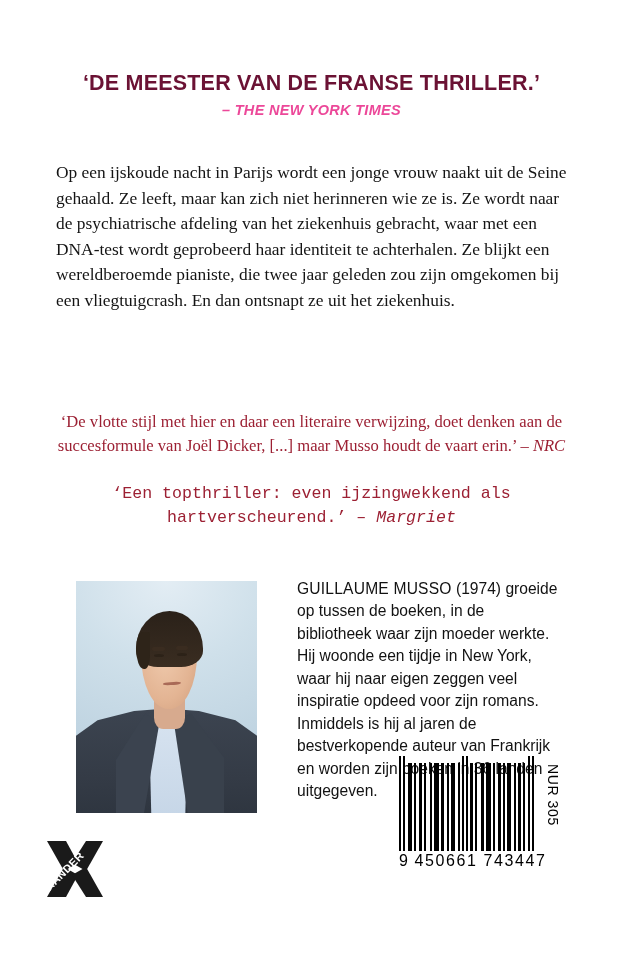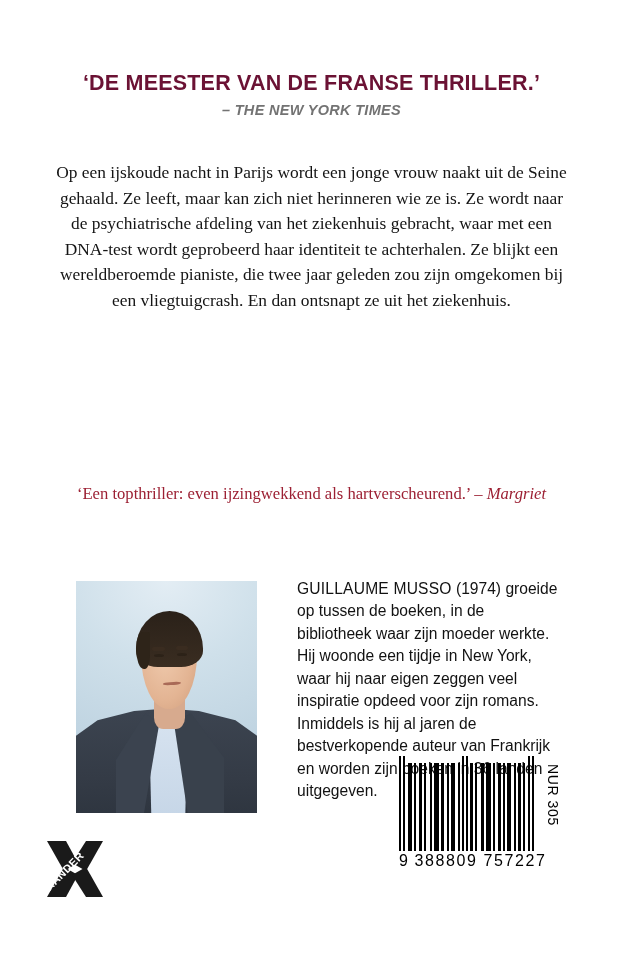--- a/index.html
+++ b/index.html
@@ -37,51 +37,51 @@
     color: #6b1234;
     line-height: 1.1;
     white-space: nowrap;
   }
   .headline-source {
     font-family: "Liberation Sans", sans-serif;
     font-style: italic;
     font-weight: bold;
     font-size: 14.5px;
     letter-spacing: 0.3px;
-    color: #737373;
+    color: #ec4899;
     margin-top: 6px;
   }
 
   
   .blurb {
     position: absolute;
     left: 56px;
     width: 511px;
-    text-align: center;
+    text-align: left;
     color: #141414;
     font-family: "Liberation Serif", serif;
     font-size: 17.4px;
     line-height: 1.47;
   }
   .blurb.p1 { top: 160px; }
   .blurb.p2 { top: 325px; }
 
   
   .review {
     position: absolute;
     left: 56px;
     width: 511px;
     text-align: center;
     color: #9c2033;
     font-family: "Liberation Serif", serif;
     font-size: 16.6px;
     line-height: 1.42;
   }
   .review.r1 { top: 410px; }
-  .review.r2 { top: 482px; }
+  .review.r2 { top: 482px; font-family: Liberation Mono, monospace; }
   .review .src { font-style: italic; }
 
   
   .author-photo {
     position: absolute;
     left: 76px;
     top: 581px;
     width: 181px;
     height: 232px;
     background:
@@ -266,20 +266,23 @@
 <div class="page">
 
   <div class="headline-block">
     <div class="headline">‘DE MEESTER VAN DE FRANSE THRILLER.’</div>
     <div class="headline-source">– THE NEW YORK TIMES</div>
   </div>
 
   <div class="blurb p1">Op een ijskoude nacht in Parijs wordt een jonge vrouw naakt uit de Seine gehaald. Ze leeft, maar kan zich niet herinneren wie ze is. Ze wordt naar de psychiatrische afdeling van het ziekenhuis gebracht, waar met een DNA-test wordt geprobeerd haar identiteit te achterhalen. Ze blijkt een wereldberoemde pianiste, die twee jaar geleden zou zijn omgekomen bij een vliegtuigcrash. En dan ontsnapt ze uit het ziekenhuis.</div>
 
 
+  <div class="review r1">
+    <span>‘De vlotte stijl met hier en daar een literaire verwijzing, doet denken aan de succesformule van Joël Dicker, [...] maar Musso houdt de vaart erin.’ – </span><span class="src">NRC</span>
+  </div>
 
   <div class="review r2">
     <span>‘Een topthriller: even ijzingwekkend als hartverscheurend.’ – </span><span class="src">Margriet</span>
   </div>
 
   <div class="author-photo">
     <div class="photo-suit"></div>
     <div class="photo-shirt"></div>
     <div class="photo-lapel-l"></div>
     <div class="photo-lapel-r"></div>
@@ -348,21 +351,21 @@
       <i class="g" style="width:2px"></i>
         <i style="width:3px"></i>
         <i class="g" style="width:2px"></i>
       <i style="width:2px"></i>
         <i class="g" style="width:3px"></i>
       <i class="tall" style="width:2px"></i>
         <i class="g" style="width:2px"></i>
         <i class="tall" style="width:2px"></i>
     </div>
     <div class="barcode-digits">
-      <span class="lead">9</span><span>388809</span>&nbsp;<span>757227</span>
+      <span class="lead">9</span><span>450661</span>&nbsp;<span>743447</span>
     </div>
   </div>
 
   <div class="nur-code">NUR 305</div>
 
   <div class="logo">
     <svg width="62" height="72" viewBox="0 0 62 72">
 
       <polygon points="3,8 22,8 34,30 20,38" fill="#1a1a1a"></polygon>
       <polygon points="59,8 42,8 28,30 42,38" fill="#1a1a1a"></polygon>

